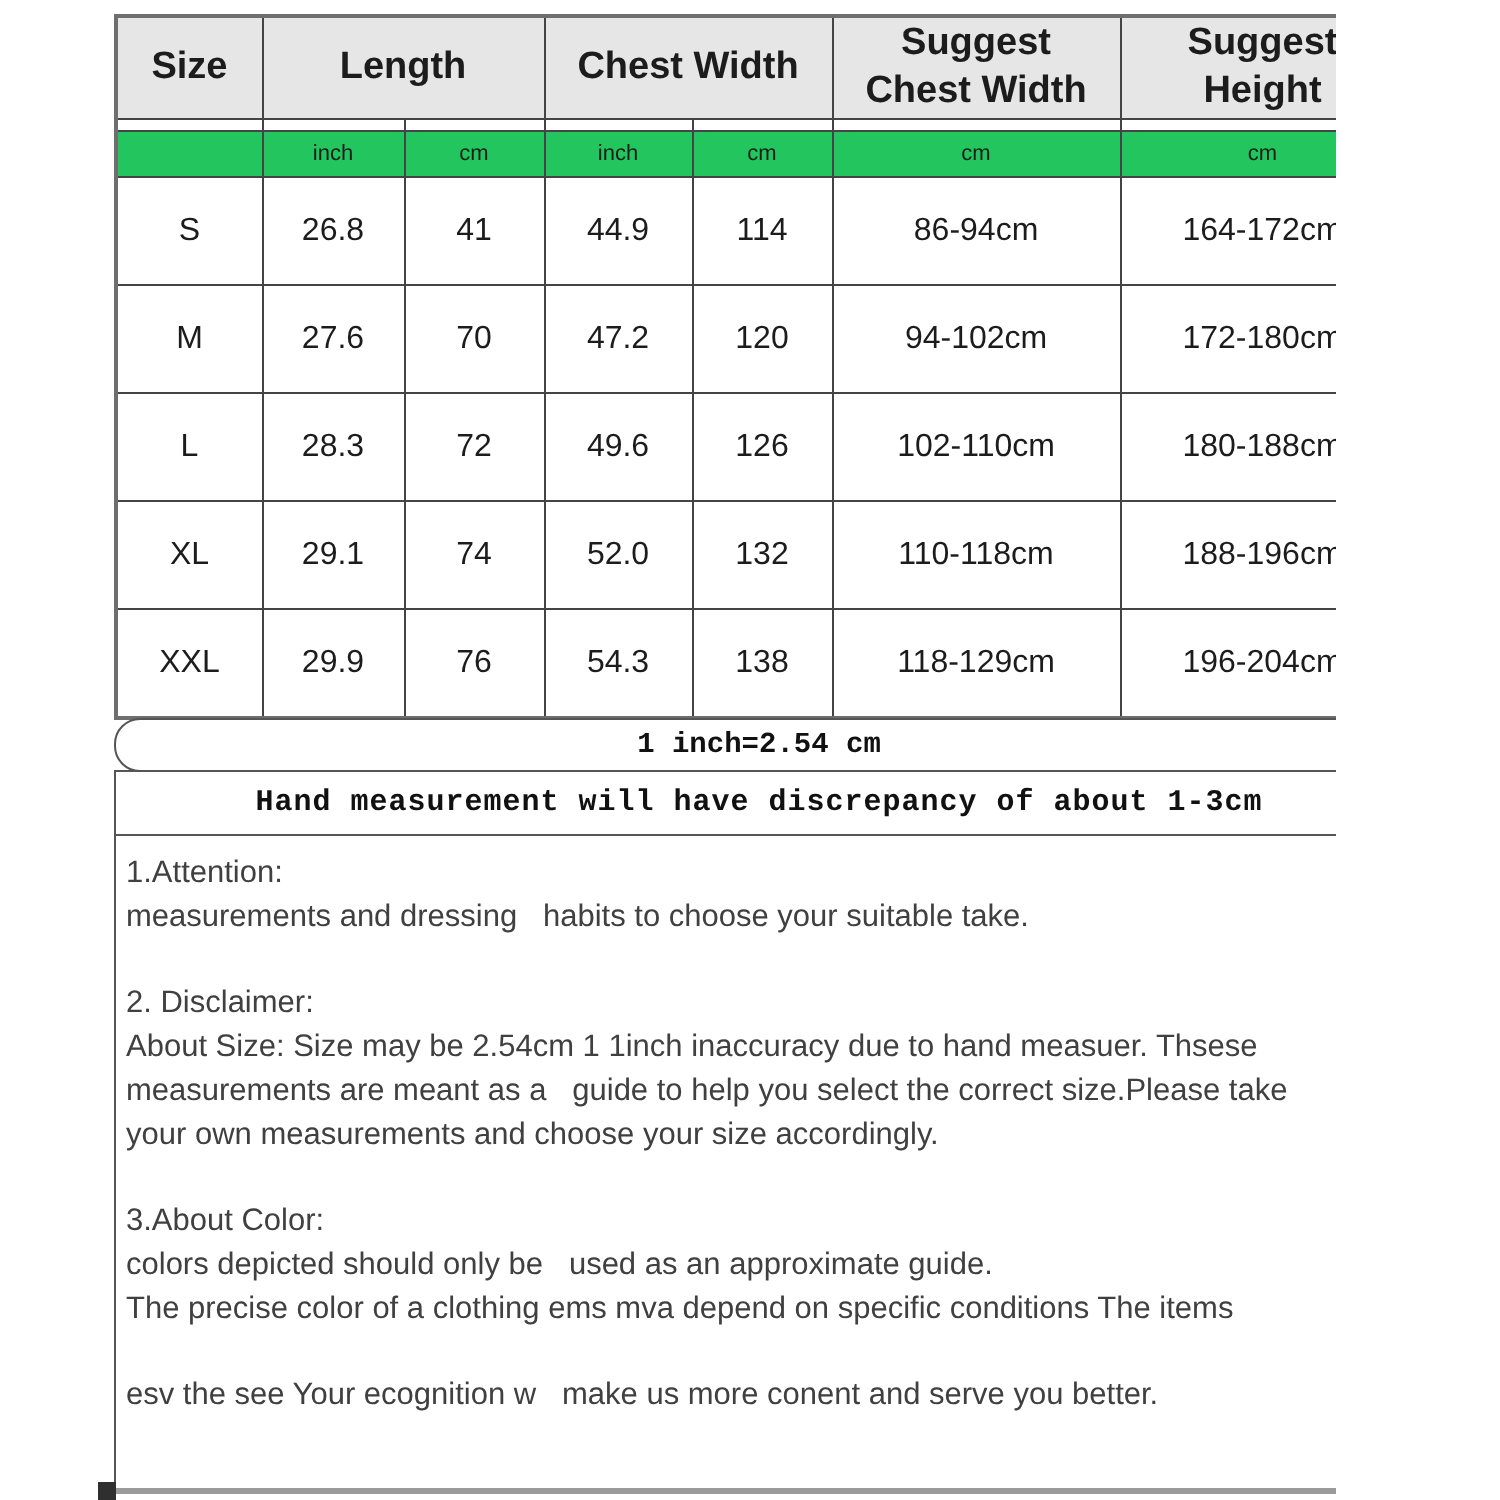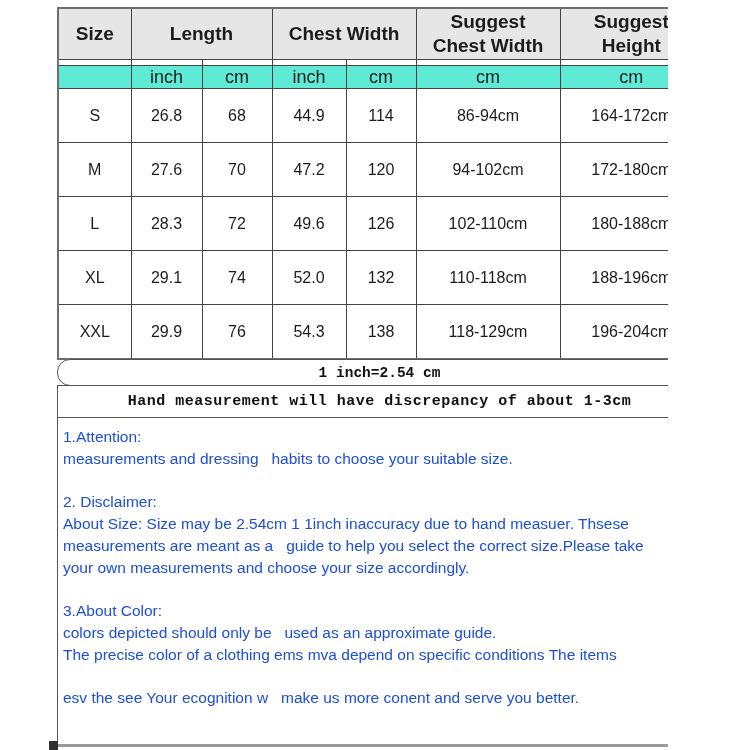--- a/index.html
+++ b/index.html
@@ -13,39 +13,39 @@
   table.size-chart th, table.size-chart td {
     border:1px solid #444444; text-align:center; vertical-align:middle;
     padding:0; color:#1c1c1c;
   }
   table.size-chart { border:2px solid #6e6e6e; }
   tr.head-row th {
     background:#e6e6e6; font-weight:bold; font-size:19px; height:50px;
     white-space:pre-line; line-height:24px;
   }
   tr.spacer-row td { height:5px; background:#ffffff; font-size:0; line-height:0; }
-  tr.unit-row td { background:#5eead4; font-size:18px; height:22px;margin-top:28px; }
+  tr.unit-row td { background:#22c55e; font-size:11px; height:22px;margin-top:28px; }
   tr.data-row td { background:#ffffff; font-size:16px; height:53px; }
 
   .band {
     width:643px; border:1px solid #555555; margin-top:-1px; background:#ffffff;
     text-align:center; font-family:"Liberation Mono", monospace; font-weight:bold;
     color:#111111; display:flex; align-items:center; justify-content:center;
   }
   .band.conversion { height:25px; font-size:14.5px;border-radius:13px; }
   .band.measure { height:31px; font-size:15px; letter-spacing:0.5px; }
 
   .notes-box {
     width:633px; border:1px solid #555555; margin-top:-1px; background:#ffffff;
     padding:8px 5px 6px 5px; min-height:318px;
   }
   .note-section { margin:0 0 21px 0; }
   .note-section:last-child { margin-bottom:0; }
   .note-heading, .note-line {
-    font-size:15.5px; line-height:22px; white-space:pre; color:#1d4ed8;
+    font-size:15.5px; line-height:22px; white-space:pre; color:#404040;
   }
 
   .bottom-shadow-line {
     position:absolute; left:52px; top:744px; width:645px; height:3px; background:#9b9b9b;
   }
   .bottom-shadow-cap {
     position:absolute; left:49px; top:741px; width:9px; height:9px; background:#2f2f2f;
   }
 </style>
 </head>
@@ -89,21 +89,21 @@
           <td>cm</td>
           <td>inch</td>
           <td>cm</td>
           <td>cm</td>
           <td>cm</td>
         </tr>
 
         <tr class="data-row">
           <td>S</td>
           <td>26.8</td>
-          <td>68</td>
+          <td>41</td>
           <td>44.9</td>
           <td>114</td>
           <td>86-94cm</td>
           <td>164-172cm</td>
         </tr>
         <tr class="data-row">
           <td>M</td>
           <td>27.6</td>
           <td>70</td>
           <td>47.2</td>
@@ -144,21 +144,21 @@
     <div class="band conversion">
       <span>1 inch=2.54 cm</span>
     </div>
     <div class="band measure">
       <span>Hand measurement will have discrepancy of about 1-3cm</span>
     </div>
 
     <div class="notes-box">
       <div class="note-section">
         <div class="note-heading">1.Attention:</div>
-        <div class="note-line">measurements and dressing   habits to choose your suitable size.</div>
+        <div class="note-line">measurements and dressing   habits to choose your suitable take.</div>
       </div>
       <div class="note-section">
         <div class="note-heading">2. Disclaimer:</div>
         <div class="note-line">About Size: Size may be 2.54cm 1 1inch inaccuracy due to hand measuer. Thsese</div>
         <div class="note-line">measurements are meant as a   guide to help you select the correct size.Please take</div>
         <div class="note-line">your own measurements and choose your size accordingly.</div>
       </div>
       <div class="note-section">
         <div class="note-heading">3.About Color:</div>
         <div class="note-line">colors depicted should only be   used as an approximate guide.</div>

